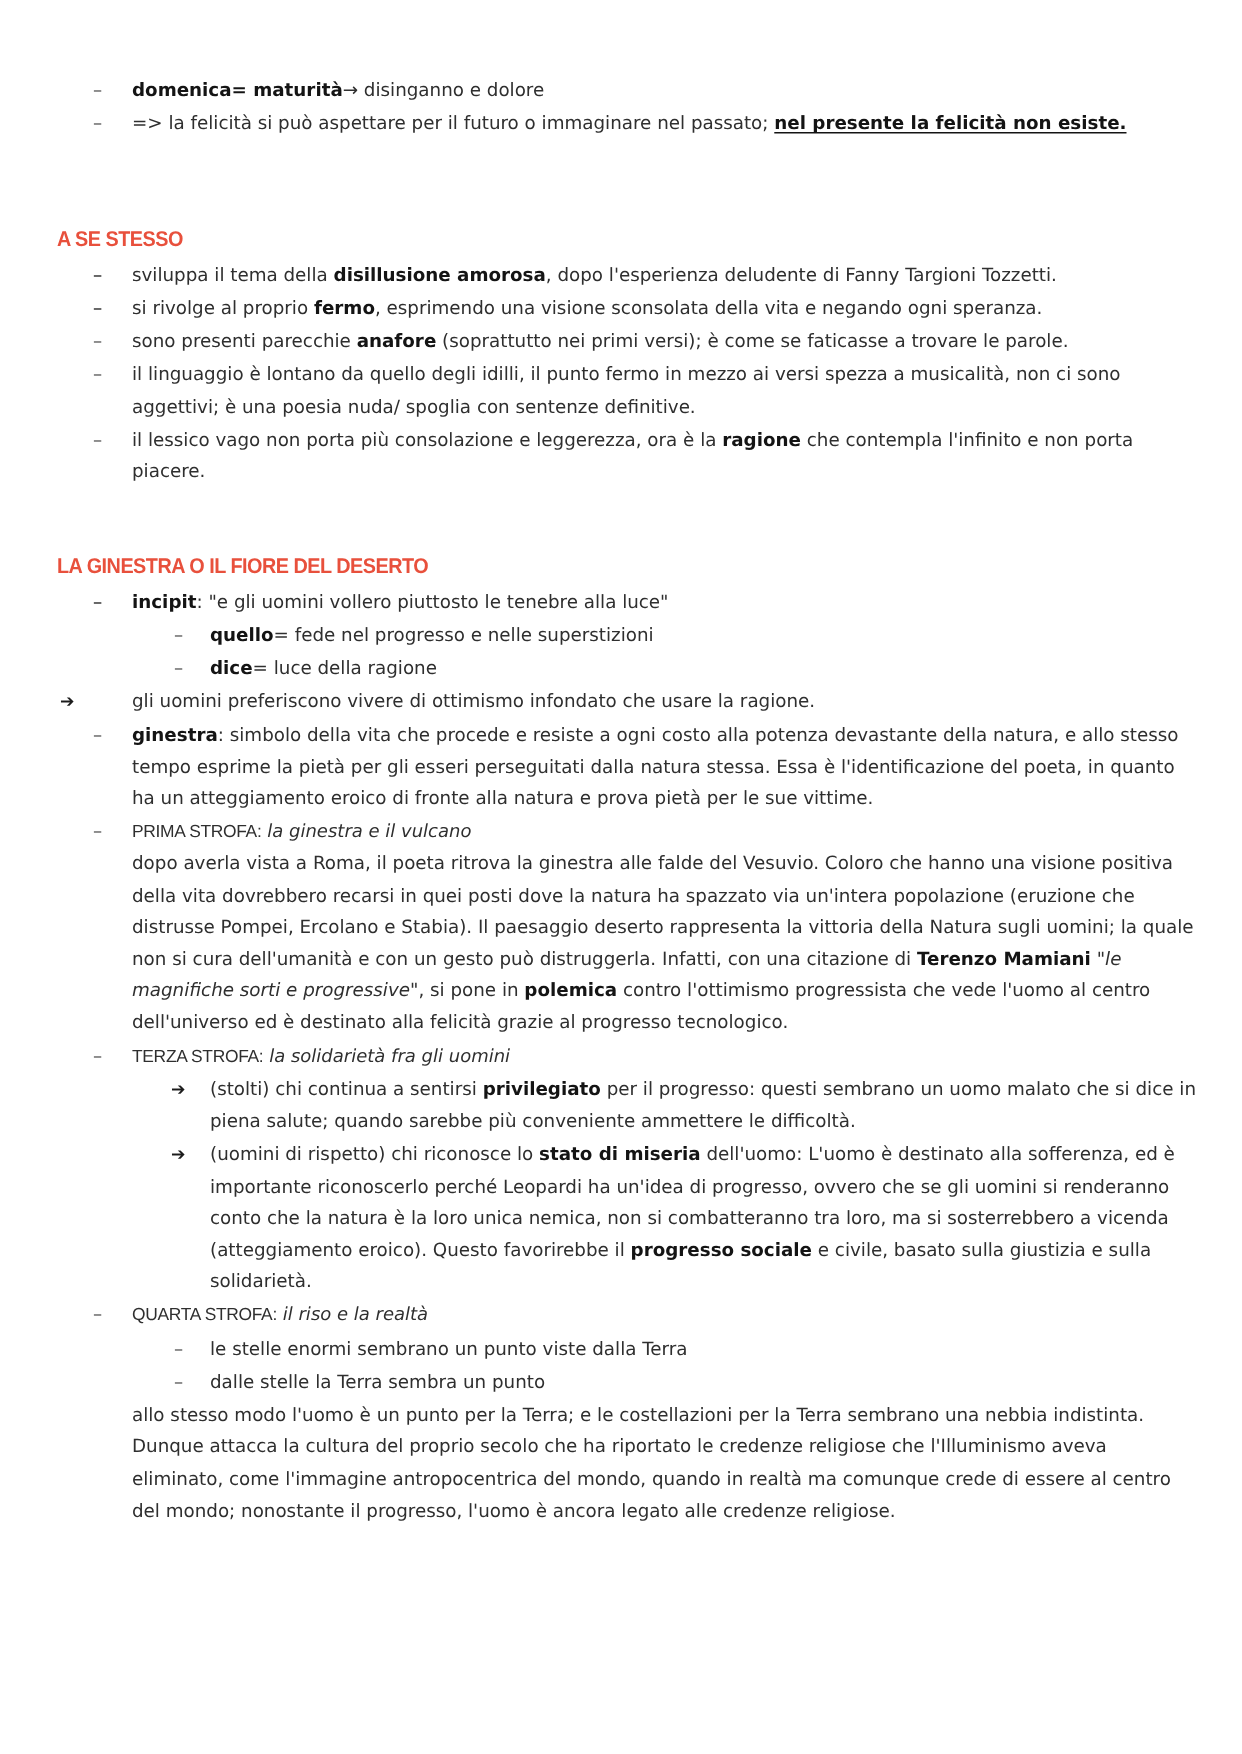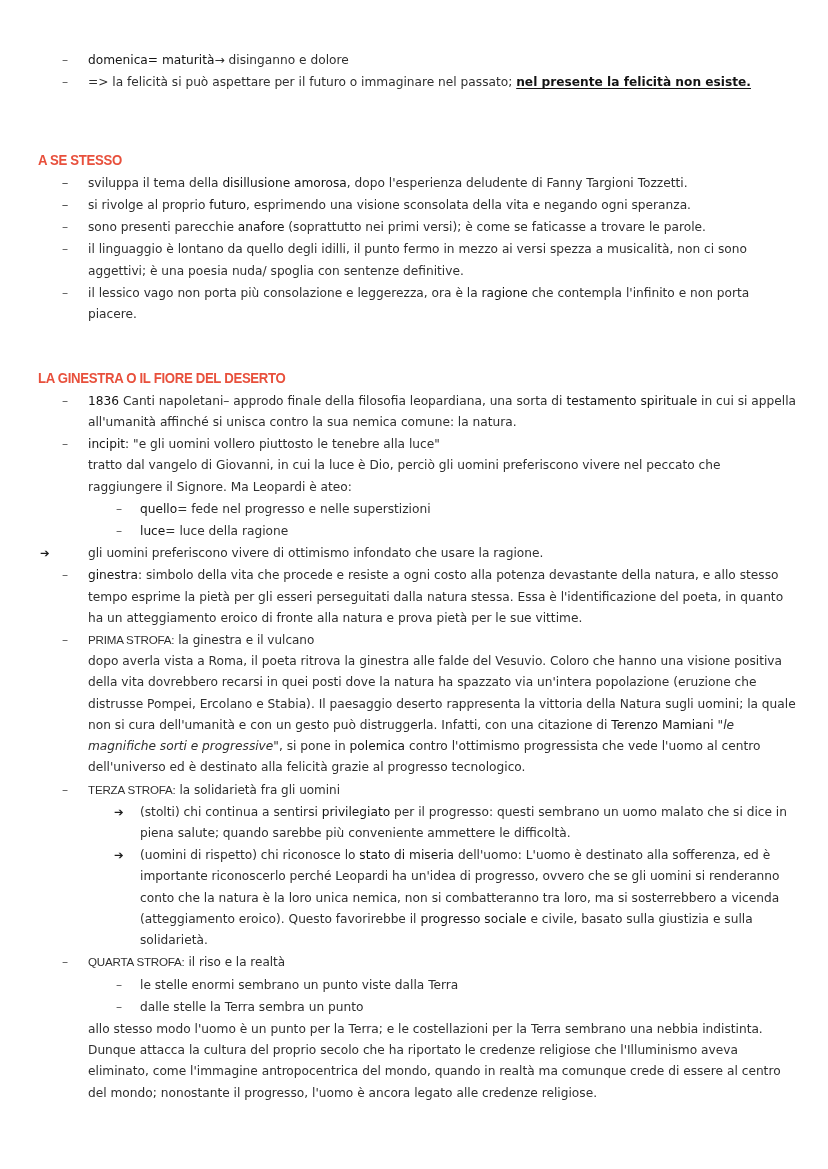--- a/index.html
+++ b/index.html
@@ -107,36 +107,37 @@
   }
   .lv1 > li.item .cont { margin-top: 0; }
 
   ul.nested {
     list-style: none;
     margin: 1px 0 1px 0;
     padding: 0;
   }
 
   
-  b, .b { font-weight: 400; color: #141414; }
+  b, .b { font-weight: 700; color: #141414; }
   .biu {
     font-weight: 700;
     text-decoration: underline;
     text-underline-offset: 2px;
     color: #141414;
   }
   .it { font-style: italic; }
   .strofa {
     font-family: "Liberation Sans", sans-serif;
     font-size: 11.6px;
     letter-spacing: -0.2px;
     color: #2f2f2f;
     margin-top: 46px;
   }
   .strofa-sub {
+    font-style: italic;
     font-size: 12px;
     text-align: right;
   }
   .arrowglyph {
     font-family: "DejaVu Sans", sans-serif;
   }
 </style>
 </head>
 <body>
 
@@ -150,36 +151,36 @@
   </div>
 
   <div class="gap-lg"></div>
 
   <div class="section">
     <h2 class="section-heading">A SE STESSO</h2>
     <ul class="lv1" id="list-0">
         <li class="item"><span class="marker">–</span></li>
         <li class="item"><span class="marker">–</span><span>sviluppa il tema della <b>disillusione amorosa</b>, dopo l'esperienza deludente di Fanny Targioni Tozzetti.</span></li>
         <li class="item"><span class="marker">–</span></li>
-        <li class="item"><span class="marker">–</span><span>si rivolge al proprio <b>futuro</b>, esprimendo una visione sconsolata della vita e negando ogni speranza.</span></li>
+        <li class="item"><span class="marker">–</span><span>si rivolge al proprio <b>fermo</b>, esprimendo una visione sconsolata della vita e negando ogni speranza.</span></li>
         <li class="item"><span class="marker">–</span><span>sono presenti parecchie <b>anafore</b> (soprattutto nei primi versi); è come se faticasse a trovare le parole.</span></li>
         <li class="item"><span class="marker">–</span><span>il linguaggio è lontano da quello degli idilli, il punto fermo in mezzo ai versi spezza a musicalità, non ci sono aggettivi; è una poesia nuda/ spoglia con sentenze definitive.</span></li>
         <li class="item"><span class="marker">–</span><span>il lessico vago non porta più consolazione e leggerezza, ora è la <b>ragione</b> che contempla l'infinito e non porta piacere.</span></li>
       </ul>
   </div>
 
   <div class="gap-md"></div>
 
   <div class="section">
     <h2 class="section-heading">LA GINESTRA O IL FIORE DEL DESERTO</h2>
     <ul class="lv1" id="list-1">
-        <li class="item"><span class="marker">–</span><span><b>1836</b> Canti napoletani– approdo finale della filosofia leopardiana, una sorta di <b>testamento spirituale</b> in cui si appella all'umanità affinché si unisca contro la sua nemica comune: la natura.</span></li>
-        <li class="item"><span class="marker">–</span><span><b>incipit</b>: "e gli uomini vollero piuttosto le tenebre alla luce"</span><div class="cont">tratto dal vangelo di Giovanni, in cui la luce è Dio, perciò gli uomini preferiscono vivere nel peccato che raggiungere il Signore. Ma Leopardi è ateo:</div><ul class="lv2 nested">
+        <li class="item"><span class="marker">–</span></li>
+        <li class="item"><span class="marker">–</span><span><b>incipit</b>: "e gli uomini vollero piuttosto le tenebre alla luce"</span><ul class="lv2 nested">
             <li class="item"><span class="marker">–</span><span><b>quello</b>= fede nel progresso e nelle superstizioni</span></li>
-            <li class="item"><span class="marker">–</span><span><b>luce</b>= luce della ragione</span></li>
+            <li class="item"><span class="marker">–</span><span><b>dice</b>= luce della ragione</span></li>
           </ul></li>
         <li class="item arrow-out"><span class="marker">➔</span><span>gli uomini preferiscono vivere di ottimismo infondato che usare la ragione.</span></li>
         <li class="item"><span class="marker">–</span><span><b>ginestra</b>: simbolo della vita che procede e resiste a ogni costo alla potenza devastante della natura, e allo stesso tempo esprime la pietà per gli esseri perseguitati dalla natura stessa. Essa è l'identificazione del poeta, in quanto ha un atteggiamento eroico di fronte alla natura e prova pietà per le sue vittime.</span></li>
         <li class="item"><span class="marker">–</span><span><span class="strofa">PRIMA STROFA:</span> <span class="strofa-sub">la ginestra e il vulcano</span></span><div class="cont">dopo averla vista a Roma, il poeta ritrova la ginestra alle falde del Vesuvio. Coloro che hanno una visione positiva della vita dovrebbero recarsi in quei posti dove la natura ha spazzato via un'intera popolazione (eruzione che distrusse Pompei, Ercolano e Stabia). Il paesaggio deserto rappresenta la vittoria della Natura sugli uomini; la quale non si cura dell'umanità e con un gesto può distruggerla. Infatti, con una citazione di <b>Terenzo Mamiani</b> <span class="it">"le magnifiche sorti e progressive"</span>, si pone in <b>polemica</b> contro l'ottimismo progressista che vede l'uomo al centro dell'universo ed è destinato alla felicità grazie al progresso tecnologico.</div></li>
         <li class="item"><span class="marker">–</span><span><span class="strofa">TERZA STROFA:</span> <span class="strofa-sub">la solidarietà fra gli uomini</span></span><ul class="lv2 nested">
             <li class="item arrow"><span class="marker">➔</span><span>(stolti) chi continua a sentirsi <b>privilegiato</b> per il progresso: questi sembrano un uomo malato che si dice in piena salute; quando sarebbe più conveniente ammettere le difficoltà.</span></li>
             <li class="item arrow"><span class="marker">➔</span><span>(uomini di rispetto) chi riconosce lo <b>stato di miseria</b> dell'uomo: L'uomo è destinato alla sofferenza, ed è importante riconoscerlo perché Leopardi ha un'idea di progresso, ovvero che se gli uomini si renderanno conto che la natura è la loro unica nemica, non si combatteranno tra loro, ma si sosterrebbero a vicenda (atteggiamento eroico). Questo favorirebbe il <b>progresso sociale</b> e civile, basato sulla giustizia e sulla solidarietà.</span></li>
           </ul></li>
         <li class="item"><span class="marker">–</span><span><span class="strofa">QUARTA STROFA:</span> <span class="strofa-sub">il riso e la realtà</span></span><ul class="lv2 nested">
             <li class="item"><span class="marker">–</span><span>le stelle enormi sembrano un punto viste dalla Terra</span></li>

